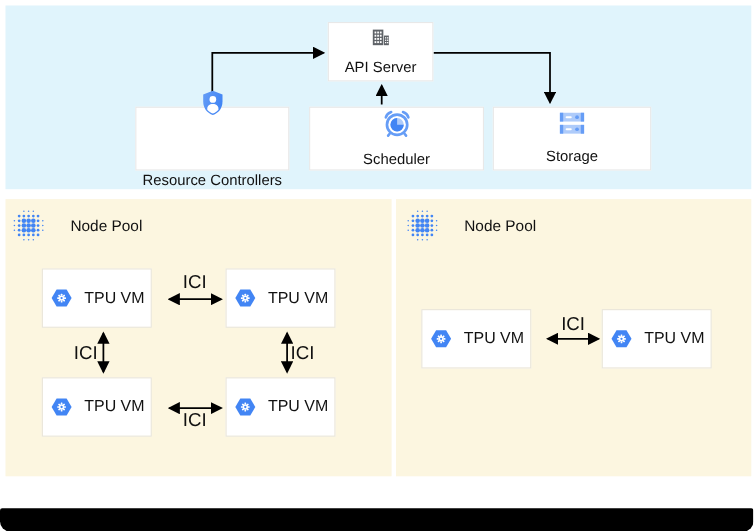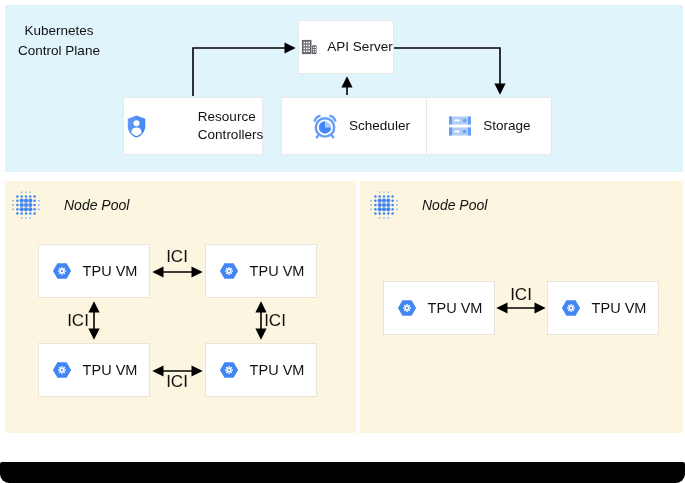--- a/index.html
+++ b/index.html
@@ -6,29 +6,29 @@
   body{font-family:"Liberation Sans",sans-serif;color:#1f1f1f;}
   #canvas{position:relative;width:685px;height:483px;background:#fff;overflow:hidden;}
   .panel{position:absolute;}
   .panel-blue{left:5px;top:5px;width:678px;height:167px;background:#E0F4FC;}
   .panel-yellow{background:#FCF6E0;top:181px;height:252px;}
   .panel-yellow.left{left:5px;width:351px;}
   .panel-yellow.right{left:360px;width:323px;}
   .cp-title{position:absolute;left:8px;top:21px;width:102px;text-align:center;
     font-size:13.5px;line-height:1.45;color:#111;}
   .node-box{position:absolute;display:flex;align-items:center;justify-content:center;
-    gap:10px;background:#fff;border:1px solid #E8E8E8;box-sizing:border-box;}
+    gap:10px;background:#fff;border:1px solid #E8E8E8;box-sizing:border-box;flex-direction:column;}
   .node-box .lbl{font-size:13.5px;line-height:1.3;color:#111;}
   .api-box{left:298px;top:20px;width:96px;height:54px;gap:8px;}
   .rc-box{left:123px;top:97px;width:140px;height:58px;gap:48px;}
   .sch-box{left:281px;top:97px;width:159px;height:58px;}
-  .sto-box{left:426px;top:97px;width:126px;height:58px;}
-  .np-header{position:absolute;display:flex;align-items:center;gap:22px;font-style:italic;}
+  .sto-box{left:448px;top:97px;width:144px;height:58px;}
+  .np-header{position:absolute;display:flex;align-items:center;gap:22px;}
   .np-header .np-title{font-size:14px;color:#111;}
-  .vm-box{position:absolute;width:112px;height:54px;display:flex;align-items:center;
+  .vm-box{position:absolute;width:100px;height:54px;display:flex;align-items:center;
     justify-content:center;gap:10px;background:#fff;border:1px solid #E9E5D8;box-sizing:border-box;}
   .vm-box .lbl{font-size:14.5px;color:#111;}
   .ici-label{position:absolute;transform:translate(-50%,-50%);font-size:17px;color:#111;}
   #arrow-layer{position:absolute;left:0;top:0;pointer-events:none;}
   .footer-bar{position:absolute;left:0;top:462px;width:685px;height:21px;background:#000;
     border-radius:2px 2px 9px 9px;}
   .icon{flex:0 0 auto;}
 </style>
 </head>
 <body>
@@ -92,21 +92,20 @@
             <rect x="-0.85" y="-4.4" width="1.7" height="2" rx="0.5" transform="rotate(315)"></rect>
           </g>
           <circle r="2.7" fill="#fff"></circle>
           <circle r="1.15" fill="#4285F4"></circle>
         </g>
       </symbol>
     </defs>
   </svg>
 
   <div class="panel panel-blue"></div>
-  <div class="cp-title">Kubernetes Control Plane</div>
 
   <div class="panel panel-yellow left"></div>
   <div class="panel panel-yellow right"></div>
 
   <svg id="arrow-layer" width="685" height="483" viewBox="0 0 685 483">
     <defs>
       <marker id="ah-end" viewBox="0 0 10 10" refX="8.5" refY="5" markerWidth="7" markerHeight="7" orient="auto">
         <path d="M0,0 L10,5 L0,10 Z" fill="#000"></path>
       </marker>
       <marker id="ah-start" viewBox="0 0 10 10" refX="8.5" refY="5" markerWidth="7" markerHeight="7" orient="auto-start-reverse">

